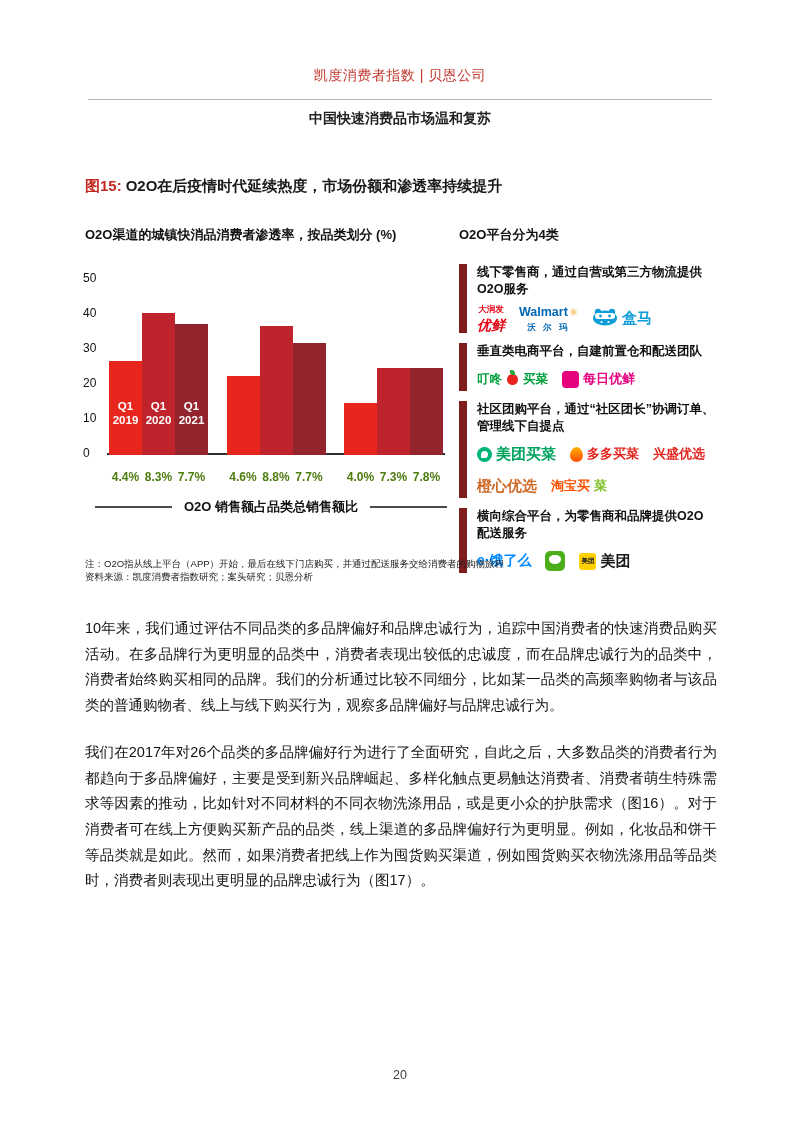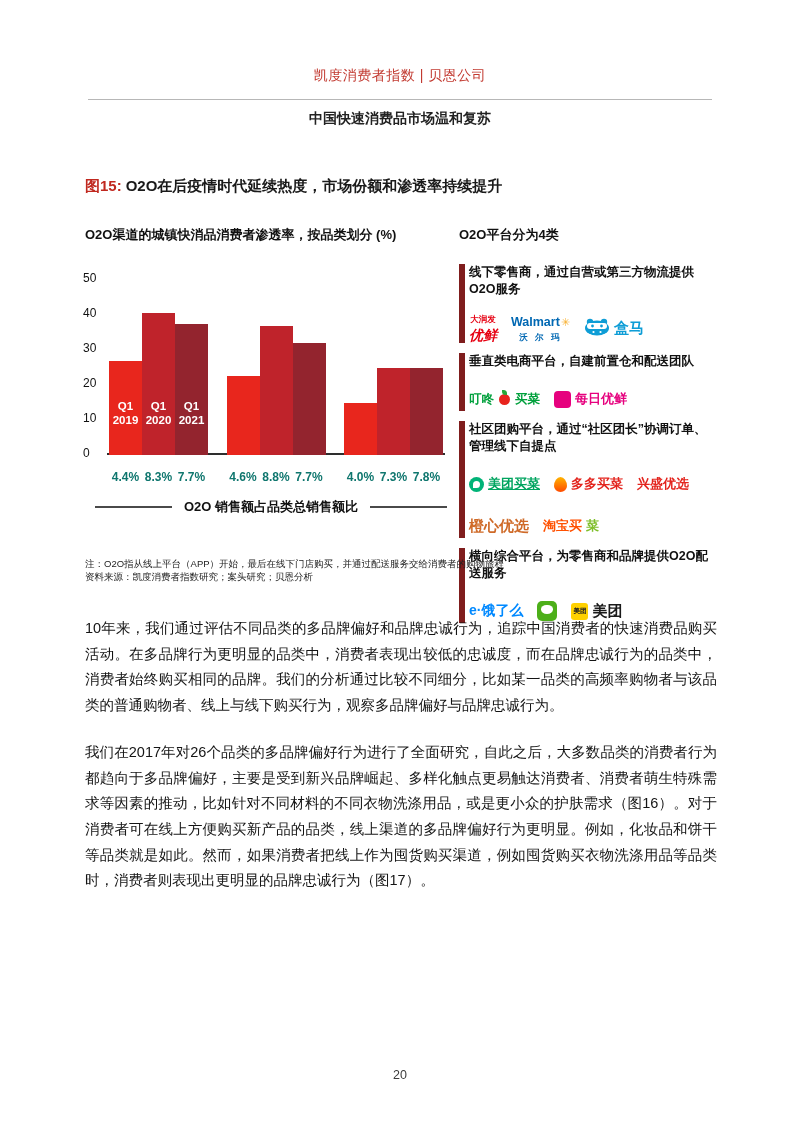--- a/index.html
+++ b/index.html
@@ -27,51 +27,51 @@
   .groups { display:flex; justify-content:space-between; align-items:flex-end;
             height:175px; padding:0 2px; }
   .bar-group { display:flex; align-items:flex-end; }
   .bar { width:33px; position:relative; }
   .bar-label { position:absolute; bottom:28px; left:0; width:100%; text-align:center;
                color:#fff; font-size:11.5px; font-weight:700; line-height:14px; white-space:pre-line; }
   .cat-row { display:flex; justify-content:space-between; padding:0 2px; margin:9px 0 0 22px; width:338px; }
   .cat { width:99px; text-align:center; font-size:13px; font-weight:700; color:#111; }
   .pct-row { display:flex; justify-content:space-between; padding:0 2px; margin:15px 0 0 22px; width:338px; }
   .pct-group { display:flex; justify-content:space-between; width:99px; }
-  .pct { width:33px; text-align:center; font-size:12px; font-weight:700; color:#0f766e; white-space:nowrap; }
+  .pct { width:33px; text-align:center; font-size:12px; font-weight:700; color:#4d7c0f; white-space:nowrap; }
   .share-row { display:flex; align-items:center; justify-content:center; gap:12px; margin:14px 0 0 10px; width:352px; }
   .share-line { width:78px; height:2px; background:#4a4a4a; }
   .share-text { font-size:13px; font-weight:700; color:#111; white-space:nowrap; }
 
   
   .right-col { position:absolute; top:226px; left:459px; width:256px; }
   .rc-heading { font-size:13px; font-weight:700; color:#111; margin-bottom:20px; }
-  .plat-group { border-left:6px solid #7f1d1d; padding-left:4px; margin-bottom:10px; }
+  .plat-group { border-left:8px solid #7f1d1d; padding-left:10px; margin-bottom:10px; }
   .plat-desc { font-size:12.5px; font-weight:700; color:#111; line-height:16.5px; }
-  .logo-row { display:flex; align-items:center; gap:14px; margin-top:18px; min-height:24px; }
+  .logo-row { display:flex; align-items:center; gap:14px; margin-top:8px; min-height:24px; }
 
   
   .lg { display:flex; align-items:center; gap:4px; white-space:nowrap; }
   .stack { display:flex; flex-direction:column; line-height:1.05; }
   .rt-line1 { font-size:8.5px; font-weight:700; color:#e60012; }
   .rt-line2 { font-size:14px; font-weight:800; font-style:italic; color:#e60012; }
   .wm-line1 { font-size:12.5px; font-weight:800; color:#0068b3; display:flex; align-items:center; gap:1px; }
   .wm-spark { color:#f8b133; font-size:11px; font-weight:400; }
   .wm-line2 { font-size:8.5px; font-weight:700; color:#0068b3; letter-spacing:2.5px; }
   .hema-text { font-size:15px; font-weight:800; color:#0e9dd6; }
   .dd-text { font-size:12.5px; font-weight:800; color:#00a03c; }
   .radish { position:relative; width:11px; height:11px; background:#e8231d; border-radius:50%; margin:0 1px; }
   .radish::before { content:''; position:absolute; top:-4px; left:3px; width:5px; height:5px;
                     background:#27a838; border-radius:0 70% 0 70%; }
   .mf-icon { width:17px; height:17px; background:#e6017e; border-radius:4px; }
   .mf-text { font-size:13px; font-weight:700; color:#e6017e; }
   .mtmc-icon { position:relative; width:15px; height:15px; background:#00b377; border-radius:50%; }
   .mtmc-icon::after { content:''; position:absolute; top:4px; left:4px; width:7px; height:7px;
                       background:#fff; border-radius:50% 50% 50% 0; }
-  .mtmc-text { font-size:13px; font-weight:700; color:#00a45f;text-decoration:underline; }
+  .mtmc-text { font-size:15px; font-weight:700; color:#00a45f; }
   .ddmc-icon { width:13px; height:15px; background:linear-gradient(180deg,#ffb400,#ff4a00);
                border-radius:50% 50% 50% 50% / 60% 60% 40% 40%; }
   .ddmc-text { font-size:13px; font-weight:800; color:#e3241d; }
   .xs-text { font-size:13px; font-weight:800; color:#e3241d; }
   .cx-text { font-size:15px; font-weight:700; color:#cf6a28; }
   .tb-text1 { font-size:13px; font-weight:800; color:#ff5000; }
   .tb-text2 { font-size:13px; font-weight:800; color:#7fbf2a; }
   .ele-text { font-size:14px; font-weight:800; color:#0089ff; }
   .jddj-icon { position:relative; width:20px; height:20px; background:#4caf19; border-radius:5px; }
   .jddj-icon::after { content:''; position:absolute; top:4px; left:4px; width:12px; height:9px;

